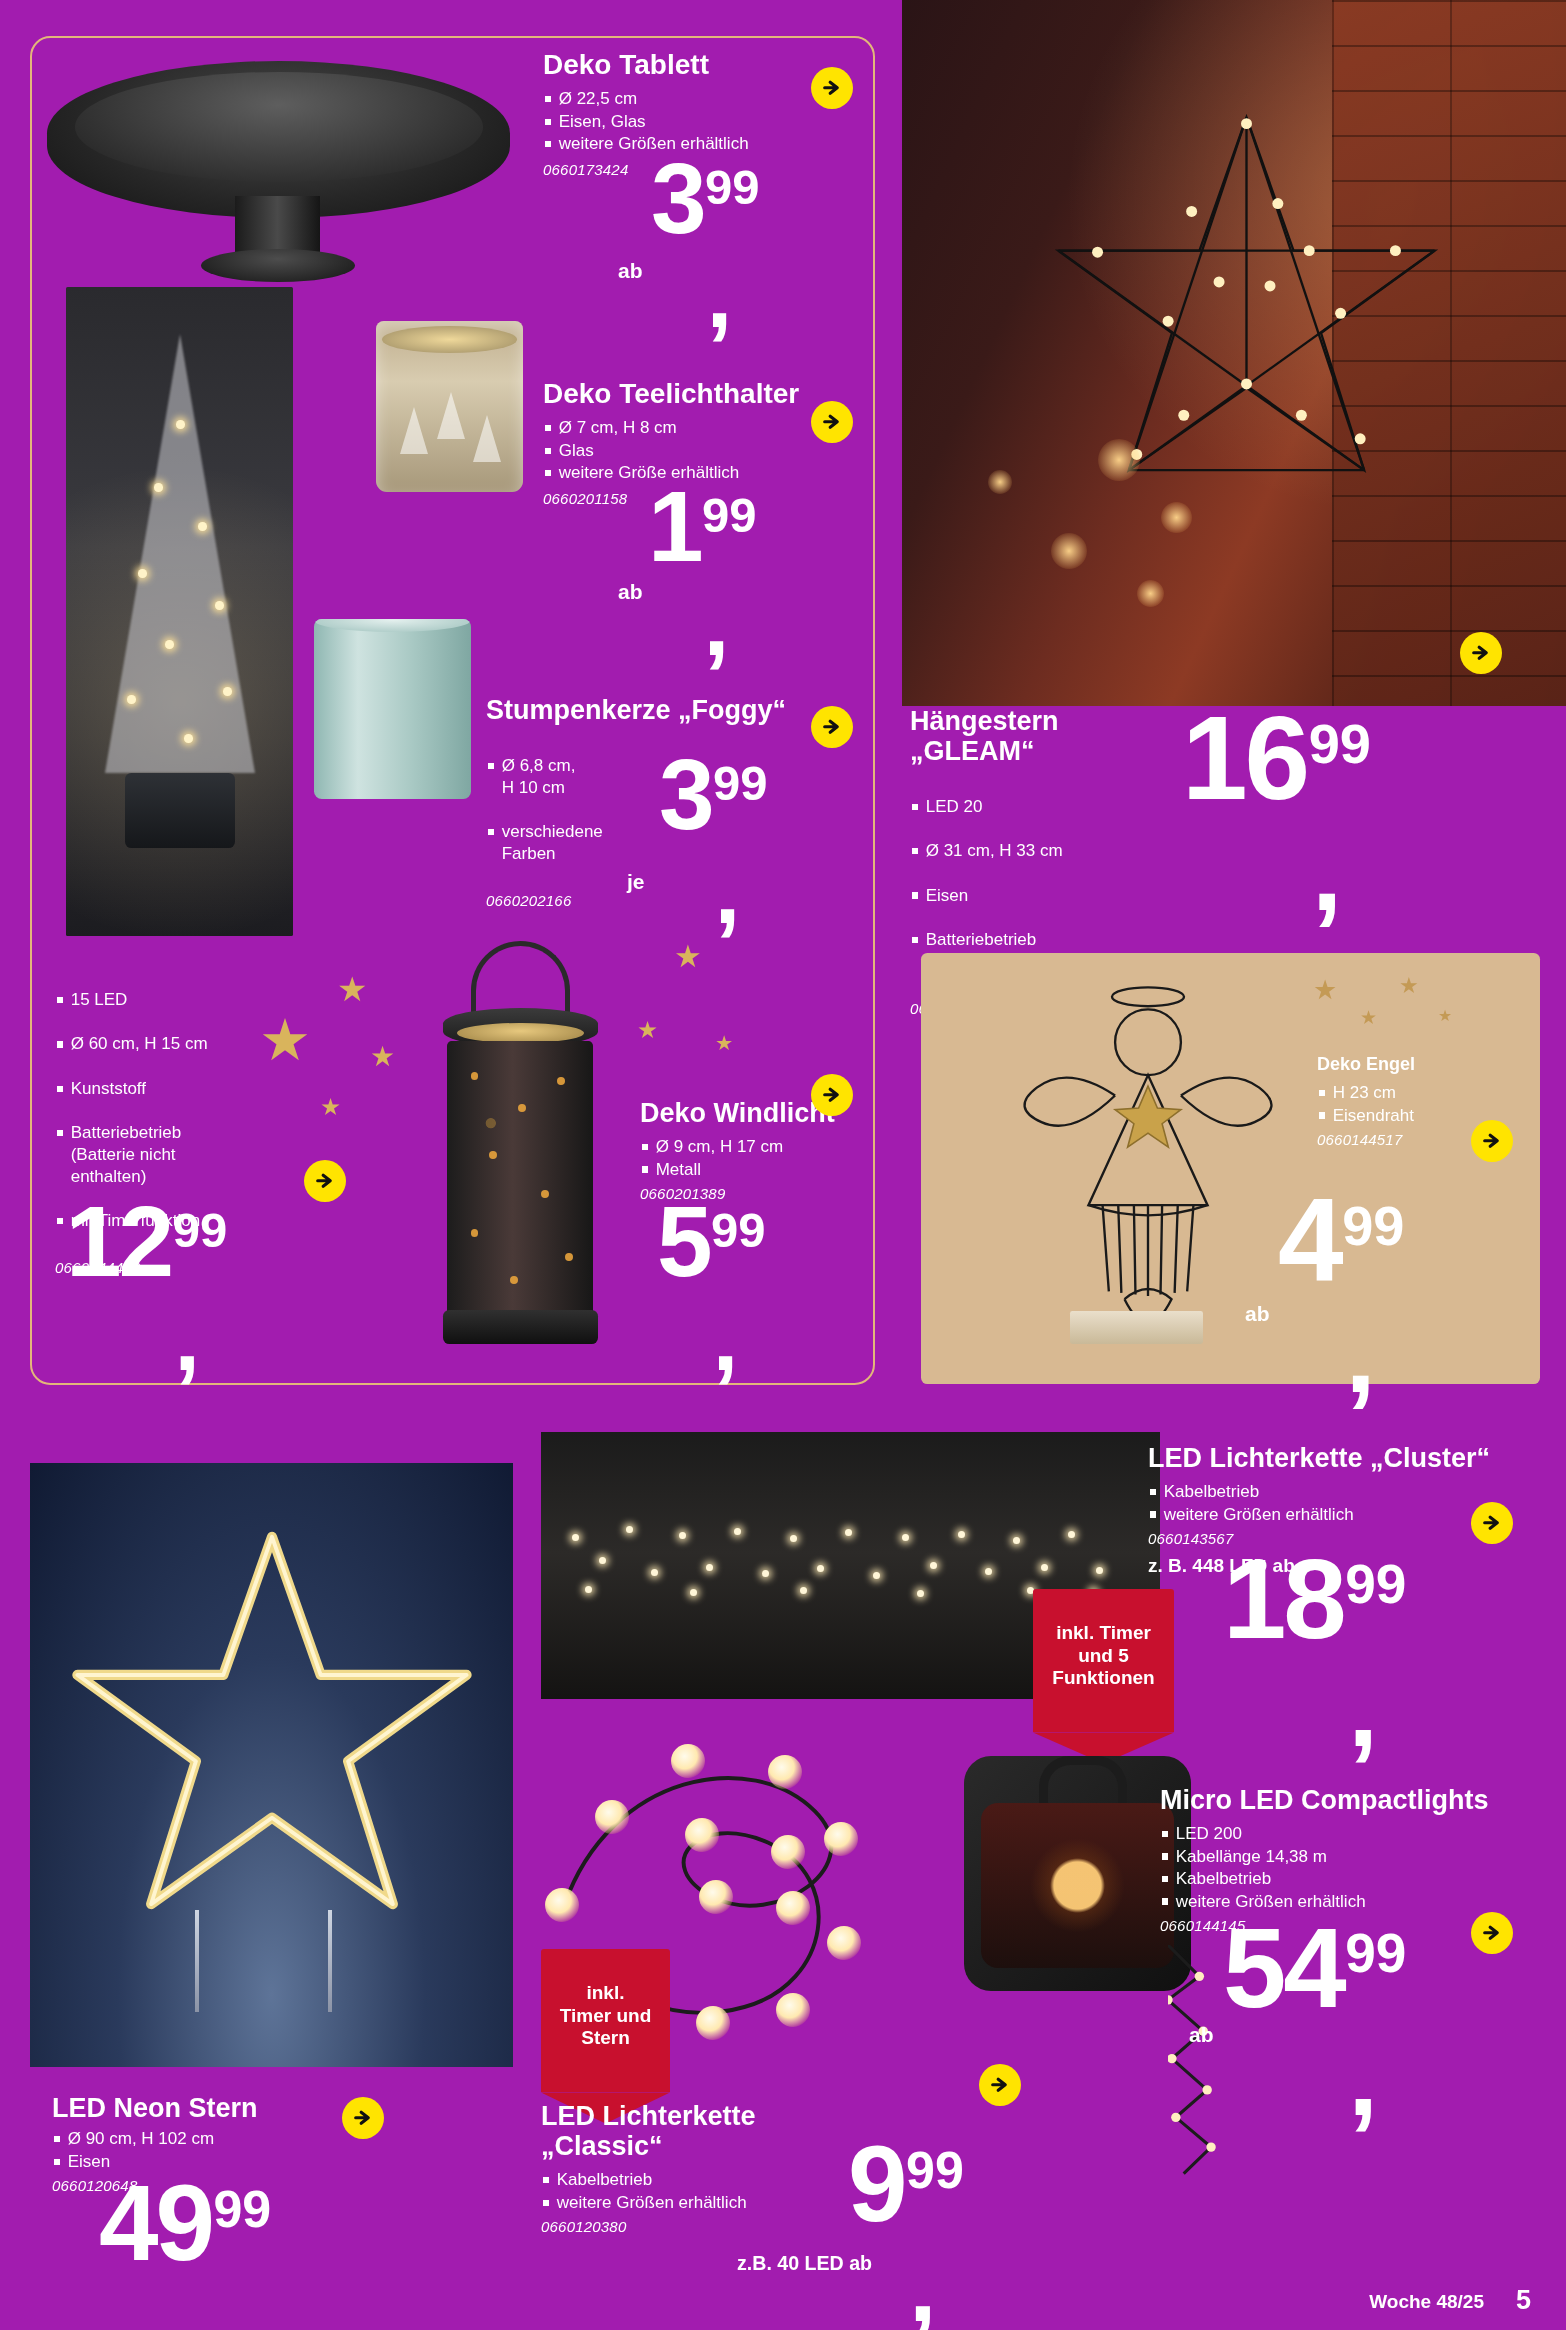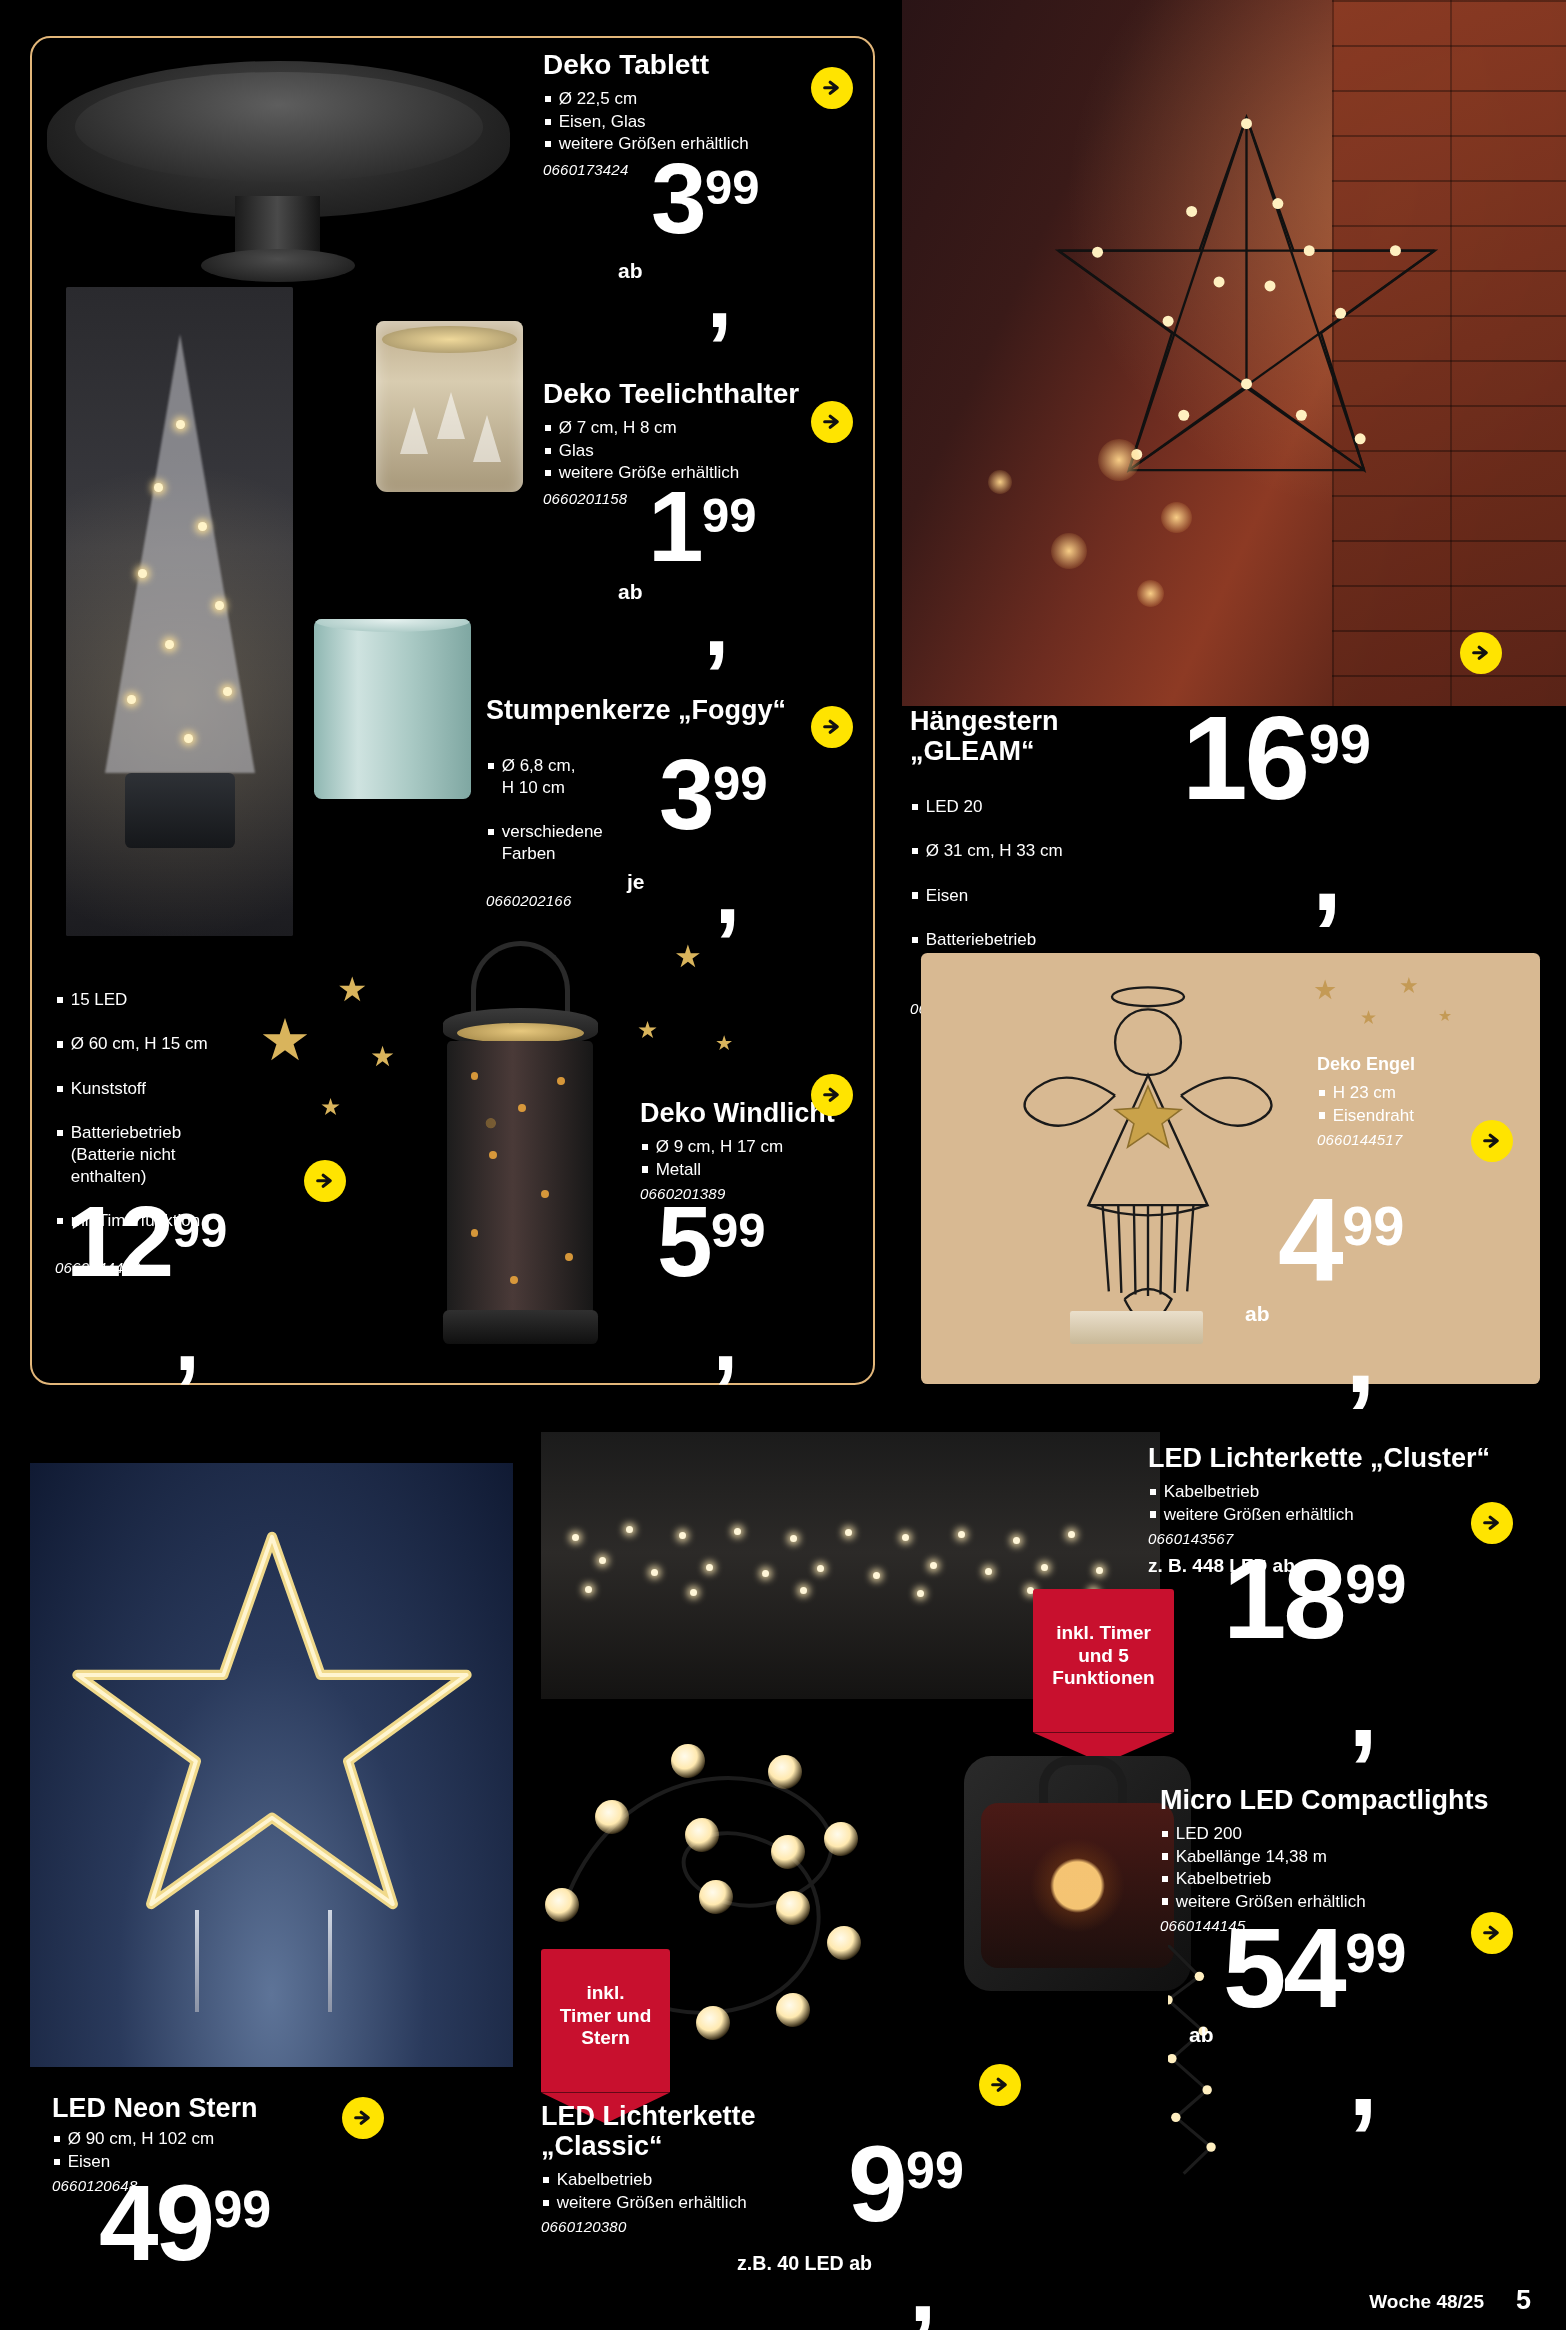--- a/index.html
+++ b/index.html
@@ -7,21 +7,21 @@
     width: 1567px;
     height: 2330px;
     background: #B5123E;
     font-family: "Liberation Sans", sans-serif;
     overflow: hidden;
   }
   .page {
     position: relative;
     width: 1567px;
     height: 2330px;
-    background: #000000;
+    background: #a21caf;
   }
 
   
   .prod-title {
     font-weight: bold;
     color: #fff;
     line-height: 1.12;
   }
   ul.bullets {
     list-style: none;

